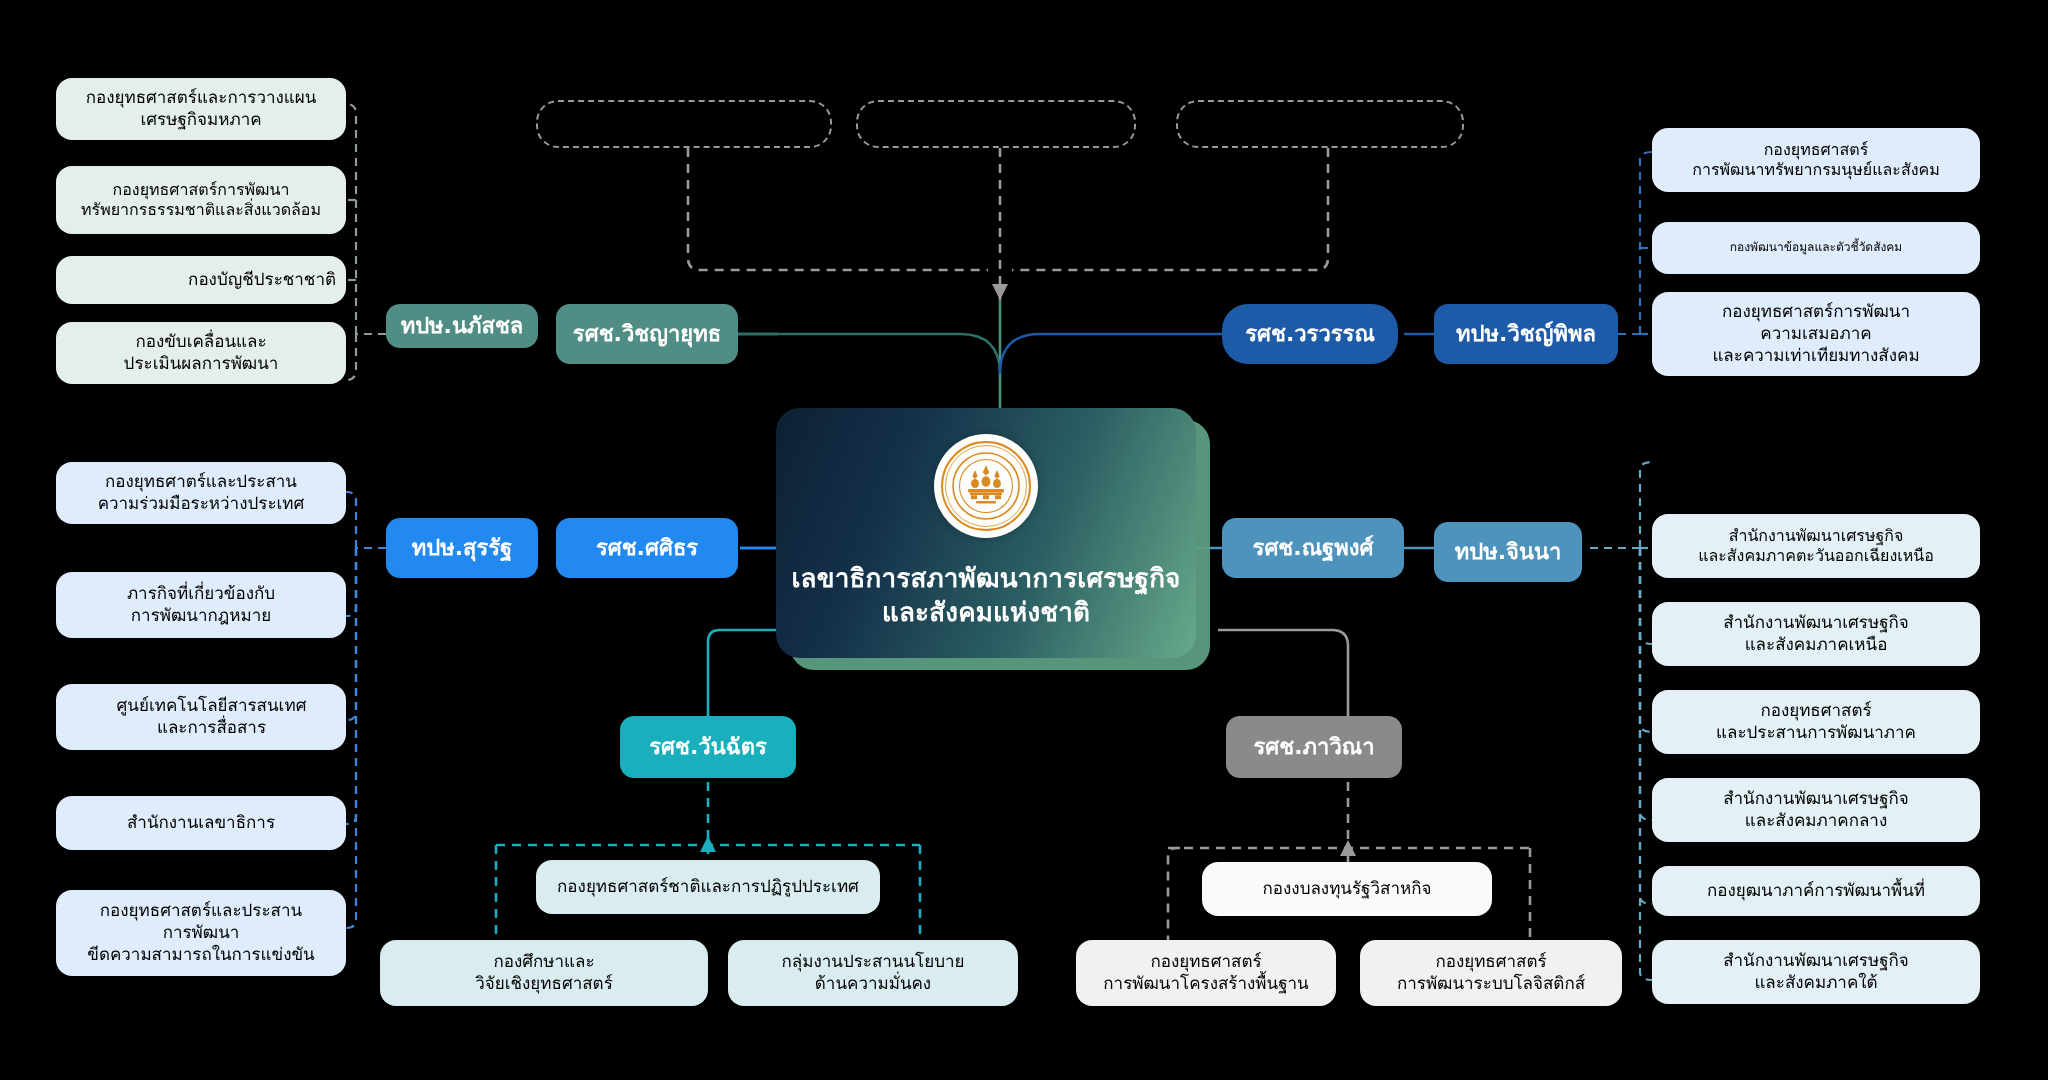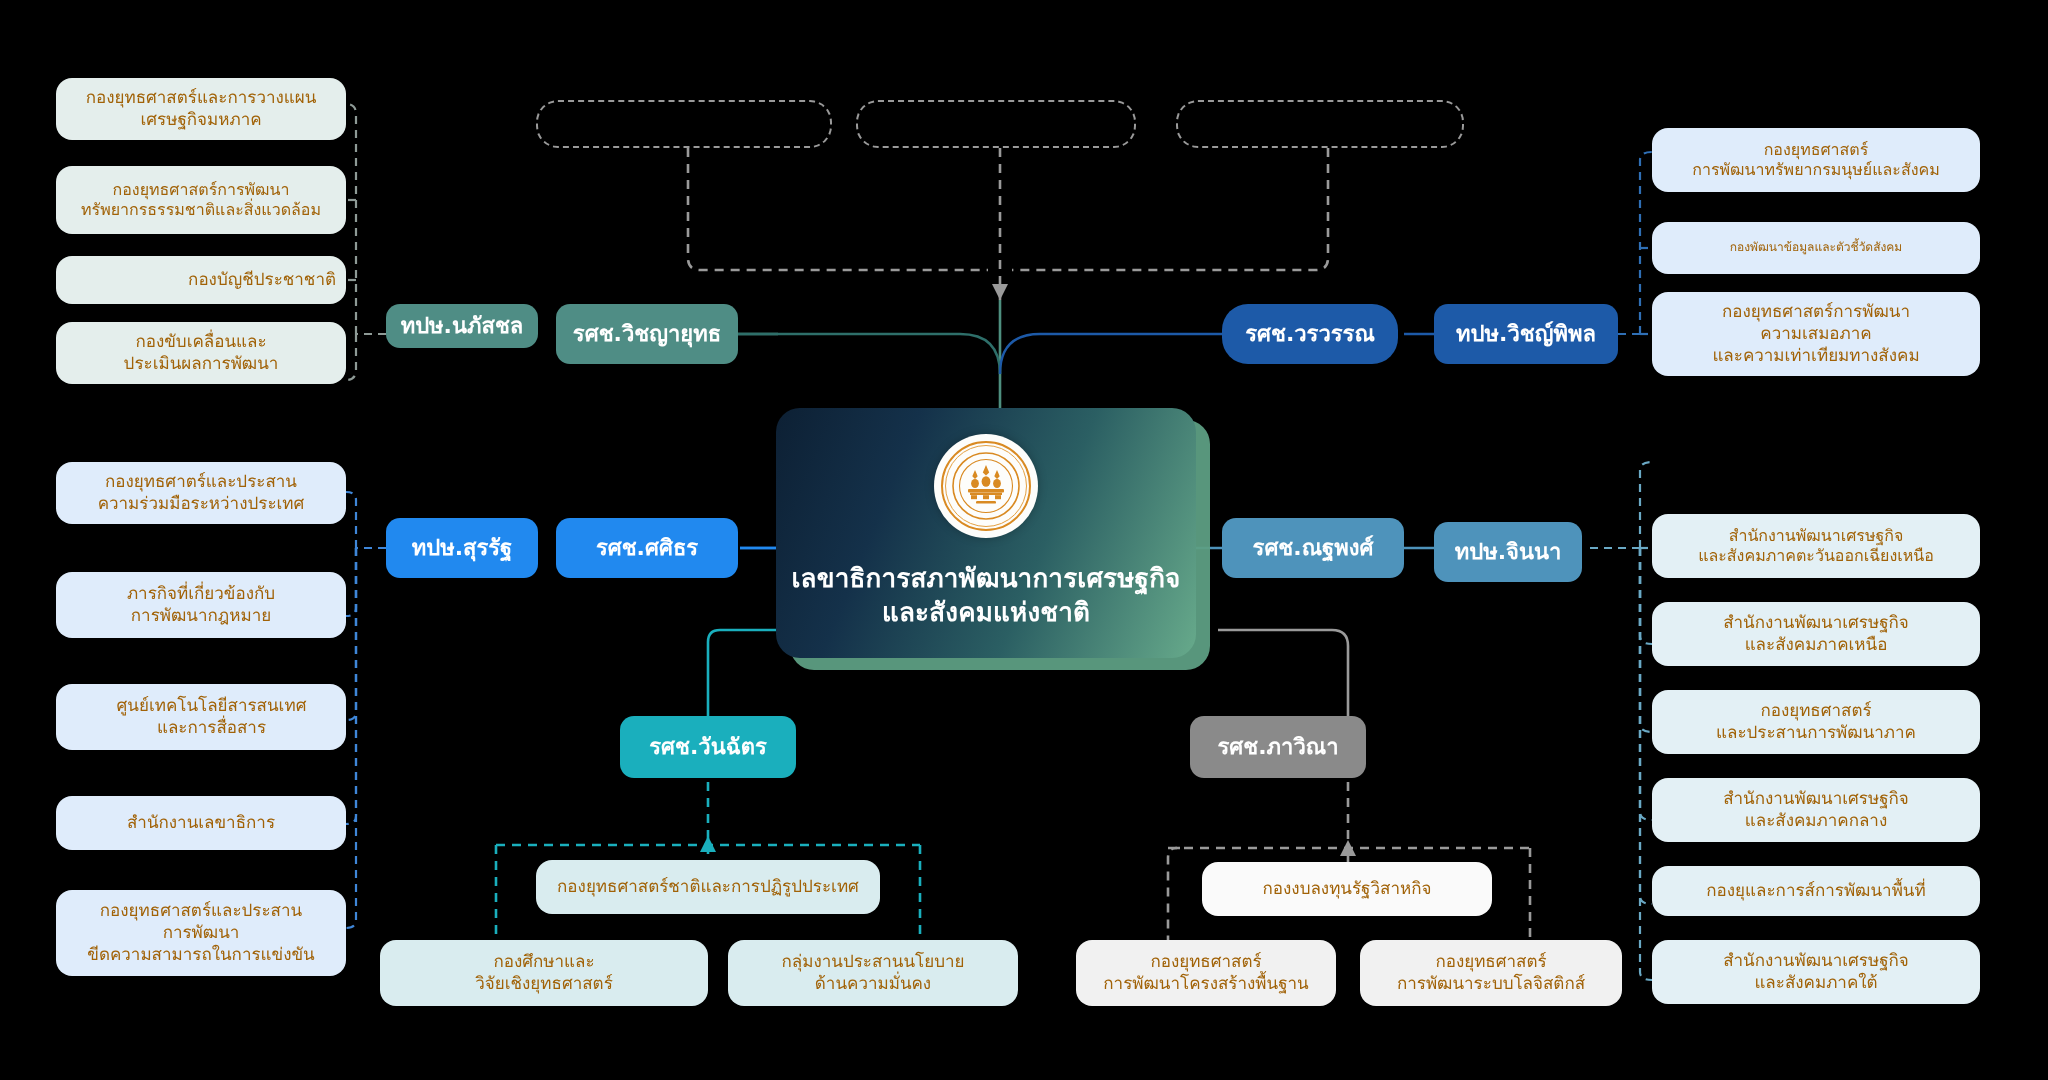--- a/index.html
+++ b/index.html
@@ -10,21 +10,21 @@
   #stage{position:absolute;left:0;top:0;width:2048px;height:1080px;}
   svg.wires{position:absolute;left:0;top:0;width:2048px;height:1080px;pointer-events:none;}
 
   .node{
     position:absolute;box-sizing:border-box;display:flex;align-items:center;
     justify-content:center;text-align:center;border-radius:16px;
     line-height:1.28;white-space:pre-line;padding:6px 10px;
   }
 
   
-  .chip{font-size:17px;color:#a16207;font-weight:400;}
+  .chip{font-size:17px;color:#000000;font-weight:400;}
   .chip.mint   {background:#e4eeec;}
   .chip.ice    {background:#dfecfb;}
   .chip.frost  {background:#e3f0f5;}
   .chip.pale   {background:#d9ecef;}
   .chip.gray   {background:#f1f1f1;}
   .chip.white  {background:#fafafa;}
 
   
   .pill{color:#fff;font-size:22px;font-weight:600;border-radius:14px;}
   .pill.teal-dk {background:#4f8d85;}
@@ -185,21 +185,21 @@
   <div class="node pill blue-dk" style="left:1434px;top:304px;width:184px;height:60px;"><span>ทปษ.วิชญ์พิพล</span></div>
 
   <div class="node pill blue-br" style="left:386px;top:518px;width:152px;height:60px;"><span>ทปษ.สุรรัฐ</span></div>
   <div class="node pill blue-br" style="left:556px;top:518px;width:182px;height:60px;"><span>รศช.ศศิธร</span></div>
 
   <div class="node pill blue-md" style="left:1222px;top:518px;width:182px;height:60px;"><span>รศช.ณฐพงศ์</span></div>
   <div class="node pill blue-md" style="left:1434px;top:522px;width:148px;height:60px;"><span>ทปษ.จินนา</span></div>
 
   <div class="node pill cyan" style="left:620px;top:716px;width:176px;height:62px;"><span>รศช.วันฉัตร</span></div>
 
-  <div class="node pill grey" style="left:1190px;top:716px;width:176px;height:62px;"><span>รศช.ภาวิณา</span></div>
+  <div class="node pill grey" style="left:1226px;top:716px;width:176px;height:62px;"><span>รศช.ภาวิณา</span></div>
 
   <div class="node chip mint" style="left:56px;top:78px;width:290px;height:62px;"><span>กองยุทธศาสตร์และการวางแผน
 เศรษฐกิจมหภาค</span></div>
   <div class="node chip mint" style="left:56px;top:166px;width:290px;height:68px;font-size:16px;"><span>กองยุทธศาสตร์การพัฒนา
 ทรัพยากรธรรมชาติและสิ่งแวดล้อม</span></div>
   <div class="node chip mint" style="left:56px;top:256px;width:290px;height:48px;justify-content:flex-end;"><span>กองบัญชีประชาชาติ</span></div>
   <div class="node chip mint" style="left:56px;top:322px;width:290px;height:62px;"><span>กองขับเคลื่อนและ
 ประเมินผลการพัฒนา</span></div>
 
   <div class="node chip ice" style="left:56px;top:462px;width:290px;height:62px;"><span>กองยุทธศาตร์และประสาน
@@ -221,21 +221,21 @@
 และความเท่าเทียมทางสังคม</span></div>
 
   <div class="node chip frost" style="left:1652px;top:514px;width:328px;height:64px;font-size:16px;"><span>สำนักงานพัฒนาเศรษฐกิจ
 และสังคมภาคตะวันออกเฉียงเหนือ</span></div>
   <div class="node chip frost" style="left:1652px;top:602px;width:328px;height:64px;"><span>สำนักงานพัฒนาเศรษฐกิจ
 และสังคมภาคเหนือ</span></div>
   <div class="node chip frost" style="left:1652px;top:690px;width:328px;height:64px;"><span>กองยุทธศาสตร์
 และประสานการพัฒนาภาค</span></div>
   <div class="node chip frost" style="left:1652px;top:778px;width:328px;height:64px;"><span>สำนักงานพัฒนาเศรษฐกิจ
 และสังคมภาคกลาง</span></div>
-  <div class="node chip frost" style="left:1652px;top:866px;width:328px;height:50px;"><span>กองยุและการส์การพัฒนาพื้นที่</span></div>
+  <div class="node chip frost" style="left:1652px;top:866px;width:328px;height:50px;"><span>กองยุฒนาภาค์การพัฒนาพื้นที่</span></div>
   <div class="node chip frost" style="left:1652px;top:940px;width:328px;height:64px;"><span>สำนักงานพัฒนาเศรษฐกิจ
 และสังคมภาคใต้</span></div>
 
   <div class="node chip pale" style="left:536px;top:860px;width:344px;height:54px;"><span>กองยุทธศาสตร์ชาติและการปฏิรูปประเทศ</span></div>
   <div class="node chip pale" style="left:380px;top:940px;width:328px;height:66px;"><span>กองศึกษาและ
 วิจัยเชิงยุทธศาสตร์</span></div>
   <div class="node chip pale" style="left:728px;top:940px;width:290px;height:66px;"><span>กลุ่มงานประสานนโยบาย
 ด้านความมั่นคง</span></div>
 
   <div class="node chip white" style="left:1202px;top:862px;width:290px;height:54px;"><span>กองงบลงทุนรัฐวิสาหกิจ</span></div>

